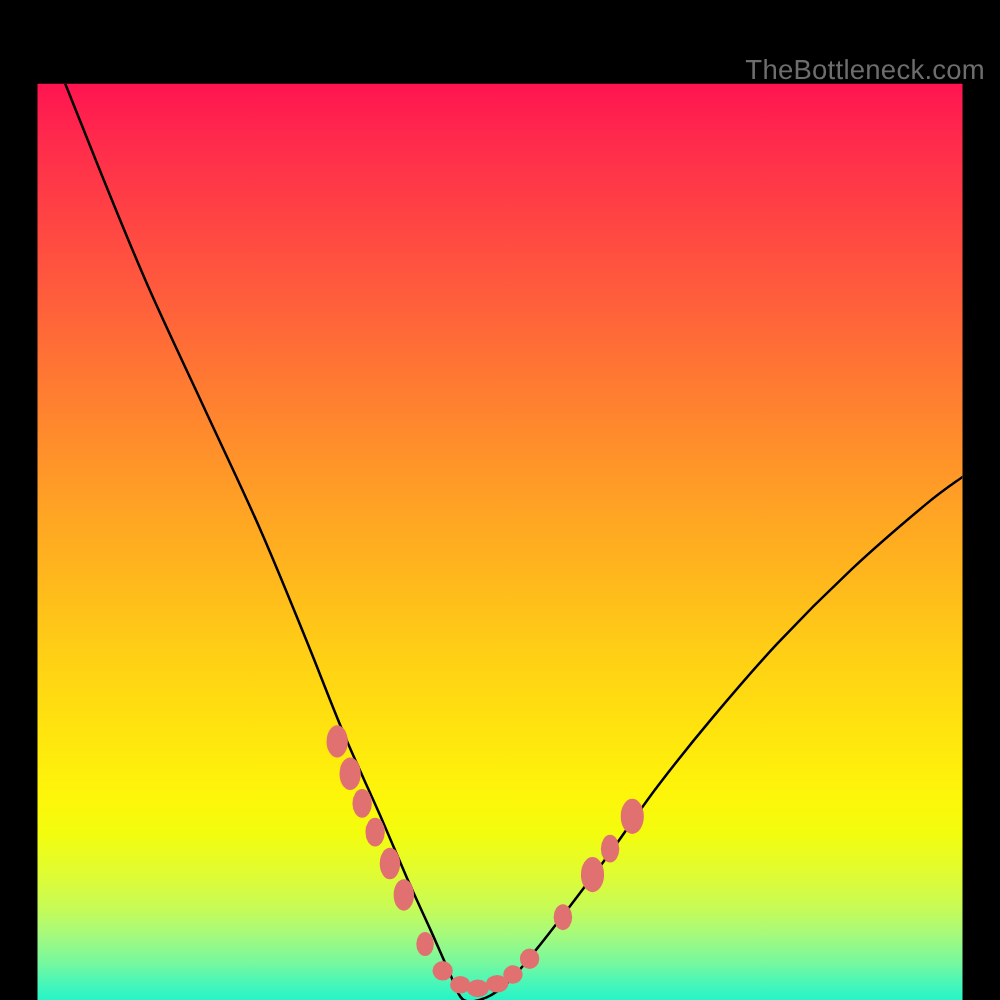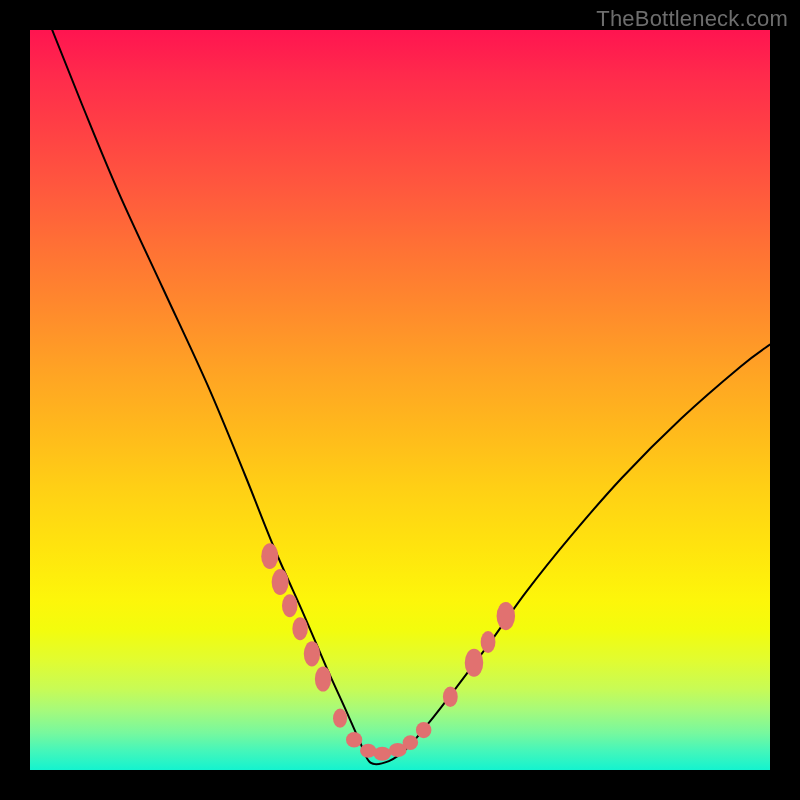--- a/index.html
+++ b/index.html
@@ -8,20 +8,21 @@
     height: 800px;
     background: #000;
     overflow: hidden;
     font-family: Arial, Helvetica, sans-serif;
   }
   .chart-root {
     position: relative;
     width: 800px;
     height: 634px;
     background: #000;
+    margin-top: 37px;
   }
   .plot-area {
     position: absolute;
     left: 30px;
     top: 30px;
     width: 740px;
     height: 740px;
     
     background: linear-gradient(
       to bottom,

